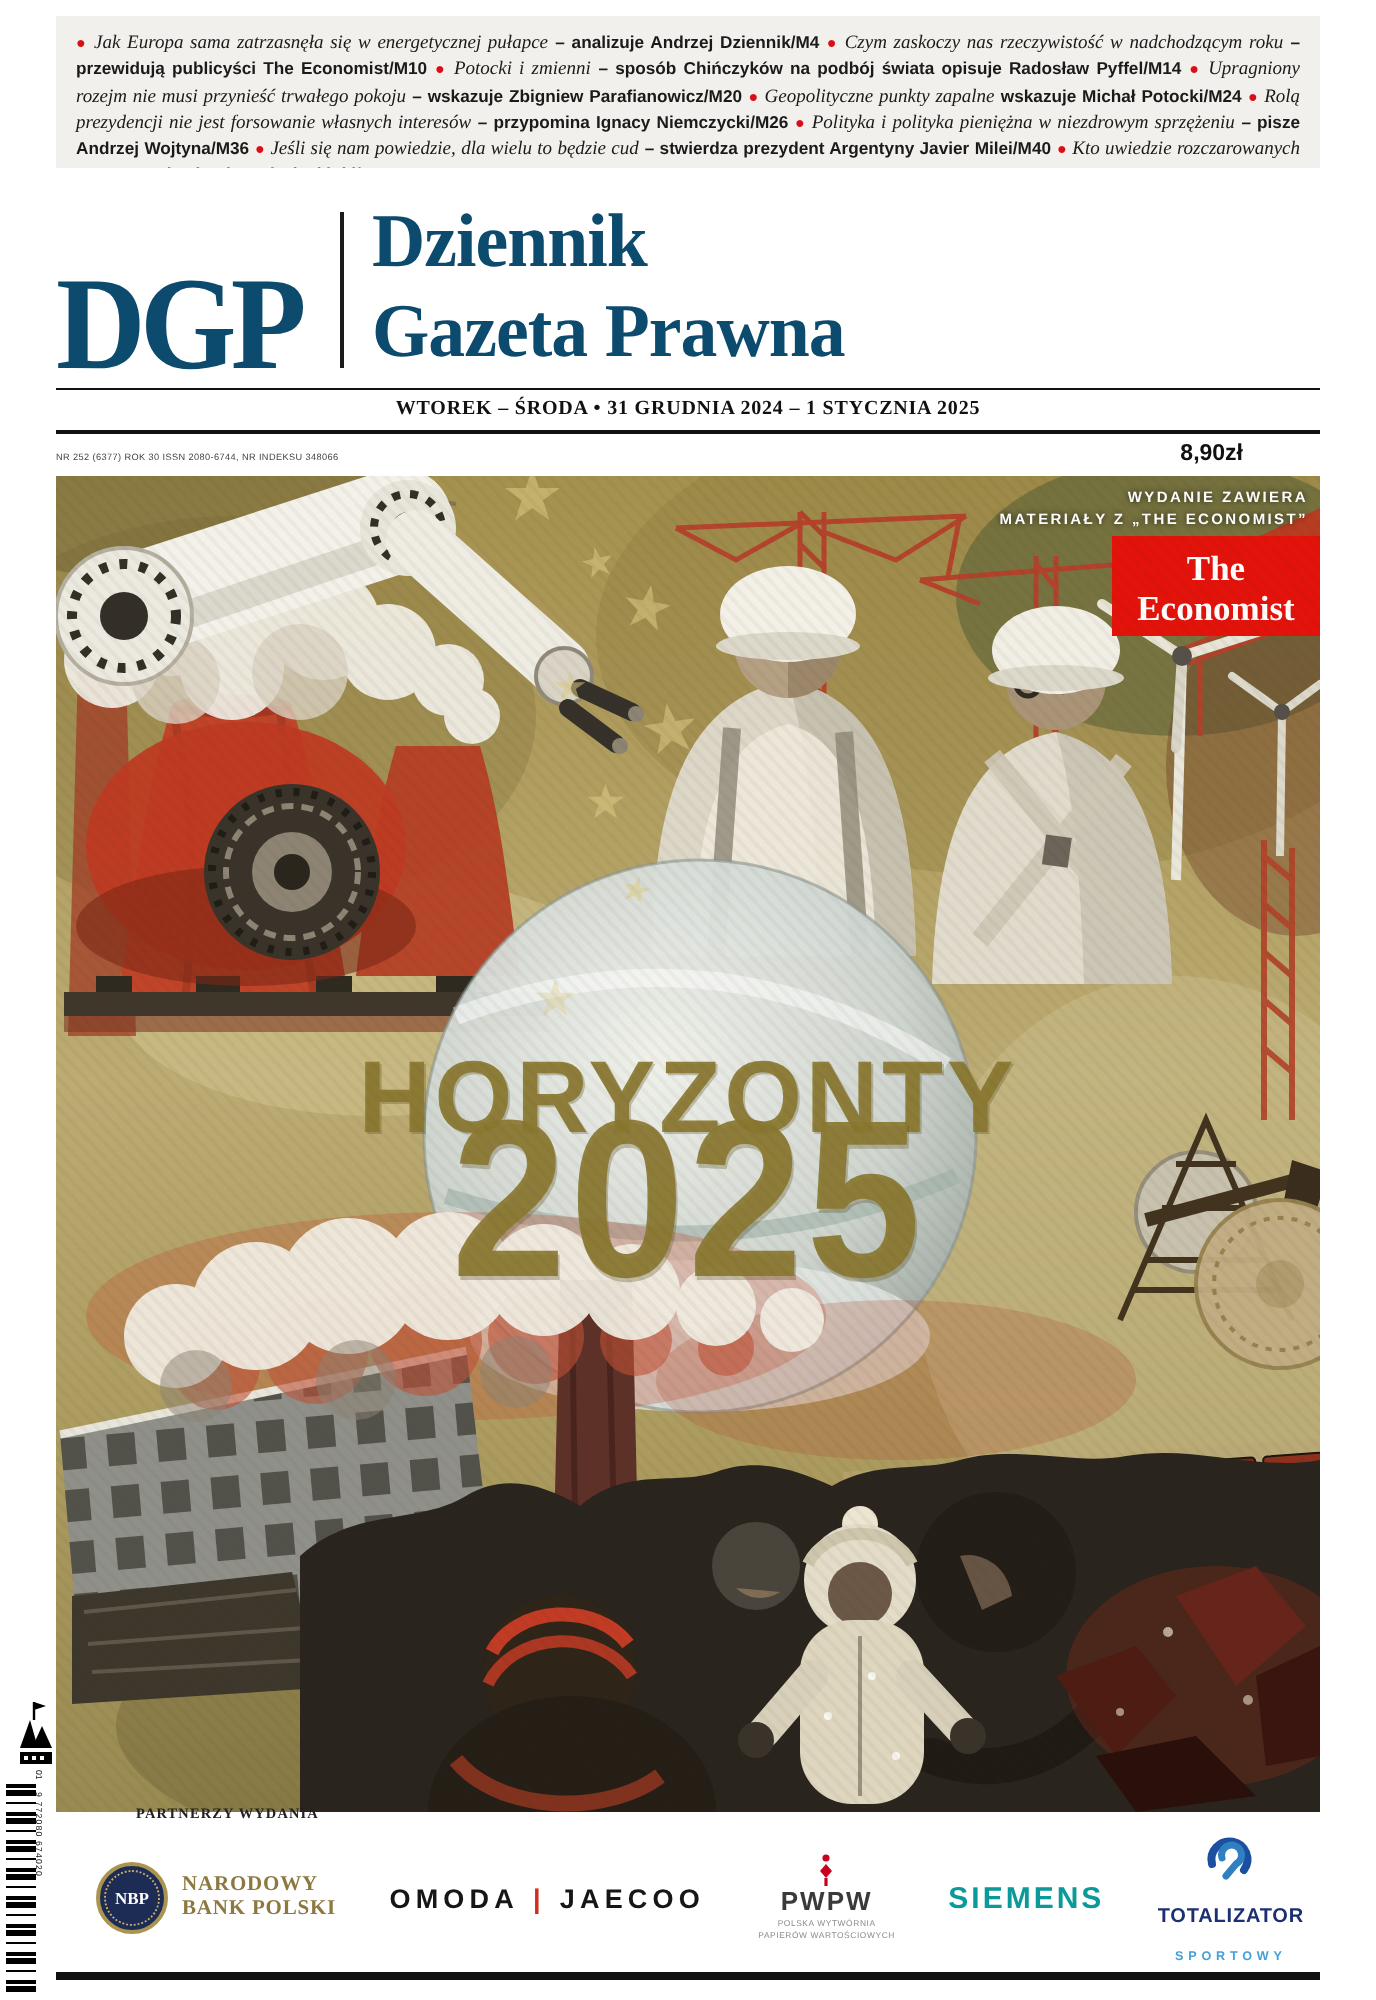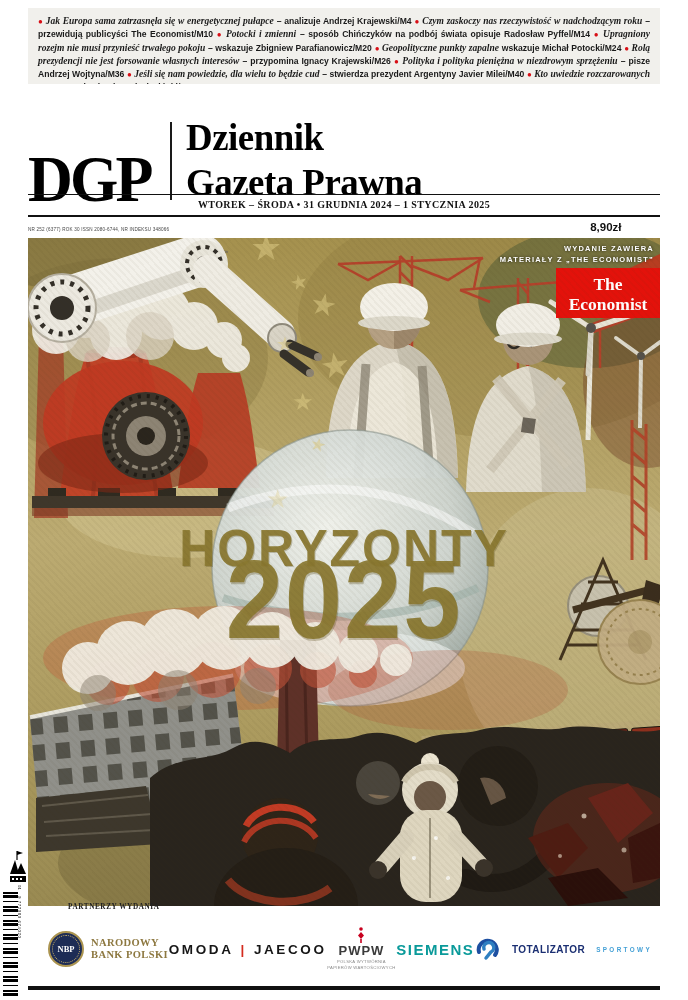--- a/index.html
+++ b/index.html
@@ -4,25 +4,25 @@
 <style>
   html,body{margin:0;padding:0;}
   body{width:688px;height:1000px;position:relative;background:#fff;overflow:hidden;
        font-family:"Liberation Sans",sans-serif;-webkit-font-smoothing:antialiased;}
 
   
   .topbar{position:absolute;left:28px;top:8px;width:612px;height:62px;background:#f1f0ec;
           padding:7px 10px;font-size:9.5px;line-height:12.3px;color:#1a1a1a;text-align:justify;overflow:hidden;}
   .hl{white-space:normal;}
   .hl::before{content:"● ";color:#d80f16;font-size:8px;}
-  .hl .t{font-family:"Liberation Serif",serif;font-style:italic;font-weight:700;}
+  .hl .t{font-family:"Liberation Serif",serif;font-style:italic;font-weight:400;}
   .hl .a{font-weight:bold;font-size:8.6px;}
 
   
-  .masthead{position:absolute;left:28px;top:100px;width:632px;height:104px;display:flex;align-items:flex-end;color:#000000;}
+  .masthead{position:absolute;left:28px;top:84px;width:632px;height:104px;display:flex;align-items:flex-end;color:#0c4a6e;}
   .dgp{font-family:"Liberation Serif",serif;font-weight:bold;font-size:66px;line-height:.78;
        letter-spacing:-3px;transform:scaleX(.94);transform-origin:left bottom;}
   .mast-divider{width:2px;height:78px;background:#1a1a1a;margin:0 14px 4px 12px;}
   .mast-names{font-family:"Liberation Serif",serif;font-weight:bold;font-size:38px;line-height:1.17;
               letter-spacing:-.5px;transform:scaleX(.97);transform-origin:left bottom;}
 
   .rule{position:absolute;left:28px;width:632px;background:#111;}
   .rule.r1{top:194px;height:1.4px;}
   .rule.r2{top:215px;height:2.4px;}
   .rule.r3{top:986px;height:3.5px;}
@@ -76,34 +76,34 @@
   .nbp-badge::before{content:"";position:absolute;inset:2px;border:1px dotted #c9b069;border-radius:50%;}
   .nbp-badge span{color:#fff;font-family:Liberation Serif, serif;font-weight:bold;font-size:8.5px;}
   .nbp-name{font-family:"Liberation Serif",serif;font-weight:bold;font-size:10.5px;line-height:1.15;
             color:#8d7840;letter-spacing:.4px;}
   .omoda{font-size:13.5px;font-weight:800;letter-spacing:2.6px;color:#161616;display:flex;align-items:center;}
   .omoda .sep{color:#d42b1e;padding:0 7px;font-weight:800;}
   .pwpw{display:flex;flex-direction:column;align-items:center;line-height:1.2;}
   .pwpw-text{font-size:13px;font-weight:800;color:#3a3a3a;letter-spacing:1px;}
   .pwpw-sub{font-size:4.2px;color:#8a8a8a;letter-spacing:.3px;text-align:center;line-height:1.4;}
   .siemens{font-size:15px;font-weight:800;color:#0a9a9a;letter-spacing:1.5px;}
-  .totalizator{display:flex;flex-direction:row;align-items:center;gap:11px;}
+  .totalizator{display:flex;flex-direction:column;align-items:center;gap:11px;}
   .tot-line1{font-size:10px;font-weight:800;color:#1b2f72;letter-spacing:.4px;}
   .tot-line2{font-size:6.3px;color:#44a0d6;letter-spacing:2.4px;font-weight:bold;}
 </style>
 </head>
 <body>
 
 <div class="topbar">
-  <span class="hl"><span class="t">Jak Europa sama zatrzasnęła się w energetycznej pułapce</span> <span class="a">– analizuje Andrzej Krajewski/M4</span></span>
+  <span class="hl"><span class="t">Jak Europa sama zatrzasnęła się w energetycznej pułapce</span> <span class="a">– analizuje Andrzej Dziennik/M4</span></span>
   <span class="hl"><span class="t">Czym zaskoczy nas rzeczywistość w nadchodzącym roku</span> <span class="a">– przewidują publicyści The Economist/M10</span></span>
   <span class="hl"><span class="t">Potocki i zmienni</span> <span class="a">– sposób Chińczyków na podbój świata opisuje Radosław Pyffel/M14</span></span>
   <span class="hl"><span class="t">Upragniony rozejm nie musi przynieść trwałego pokoju</span> <span class="a">– wskazuje Zbigniew Parafianowicz/M20</span></span>
   <span class="hl"><span class="t">Geopolityczne punkty zapalne</span> <span class="a">wskazuje Michał Potocki/M24</span></span>
-  <span class="hl"><span class="t">Rolą prezydencji nie jest forsowanie własnych interesów</span> <span class="a">– przypomina Ignacy Krajewski/M26</span></span>
+  <span class="hl"><span class="t">Rolą prezydencji nie jest forsowanie własnych interesów</span> <span class="a">– przypomina Ignacy Niemczycki/M26</span></span>
   <span class="hl"><span class="t">Polityka i polityka pieniężna w niezdrowym sprzężeniu</span> <span class="a">– pisze Andrzej Wojtyna/M36</span></span>
   <span class="hl"><span class="t">Jeśli się nam powiedzie, dla wielu to będzie cud</span> <span class="a">– stwierdza prezydent Argentyny Javier Milei/M40</span></span>
   <span class="hl"><span class="t">Kto uwiedzie rozczarowanych</span> <span class="a">– zastanawia się Piotr Skwieciński/M40</span></span>
 </div>
 
 <div class="masthead">
   <div class="dgp">DGP</div>
   <div class="mast-divider"></div>
   <div class="mast-names">
     <div>Dziennik</div>

